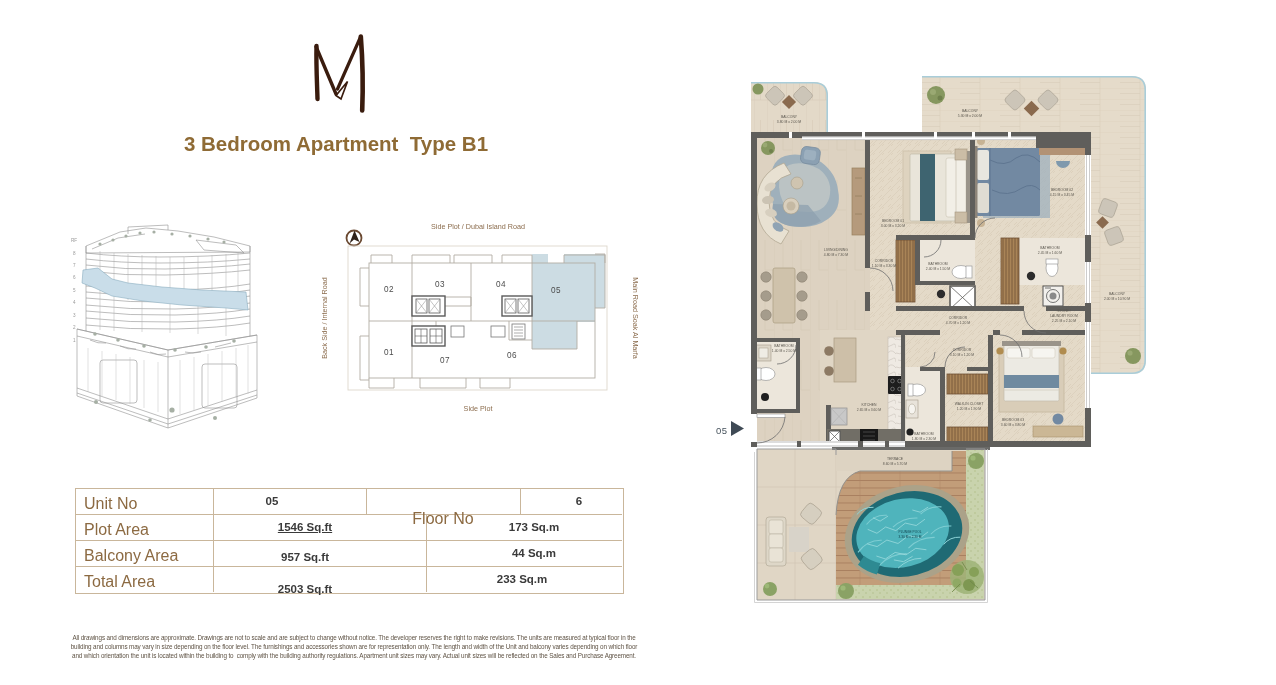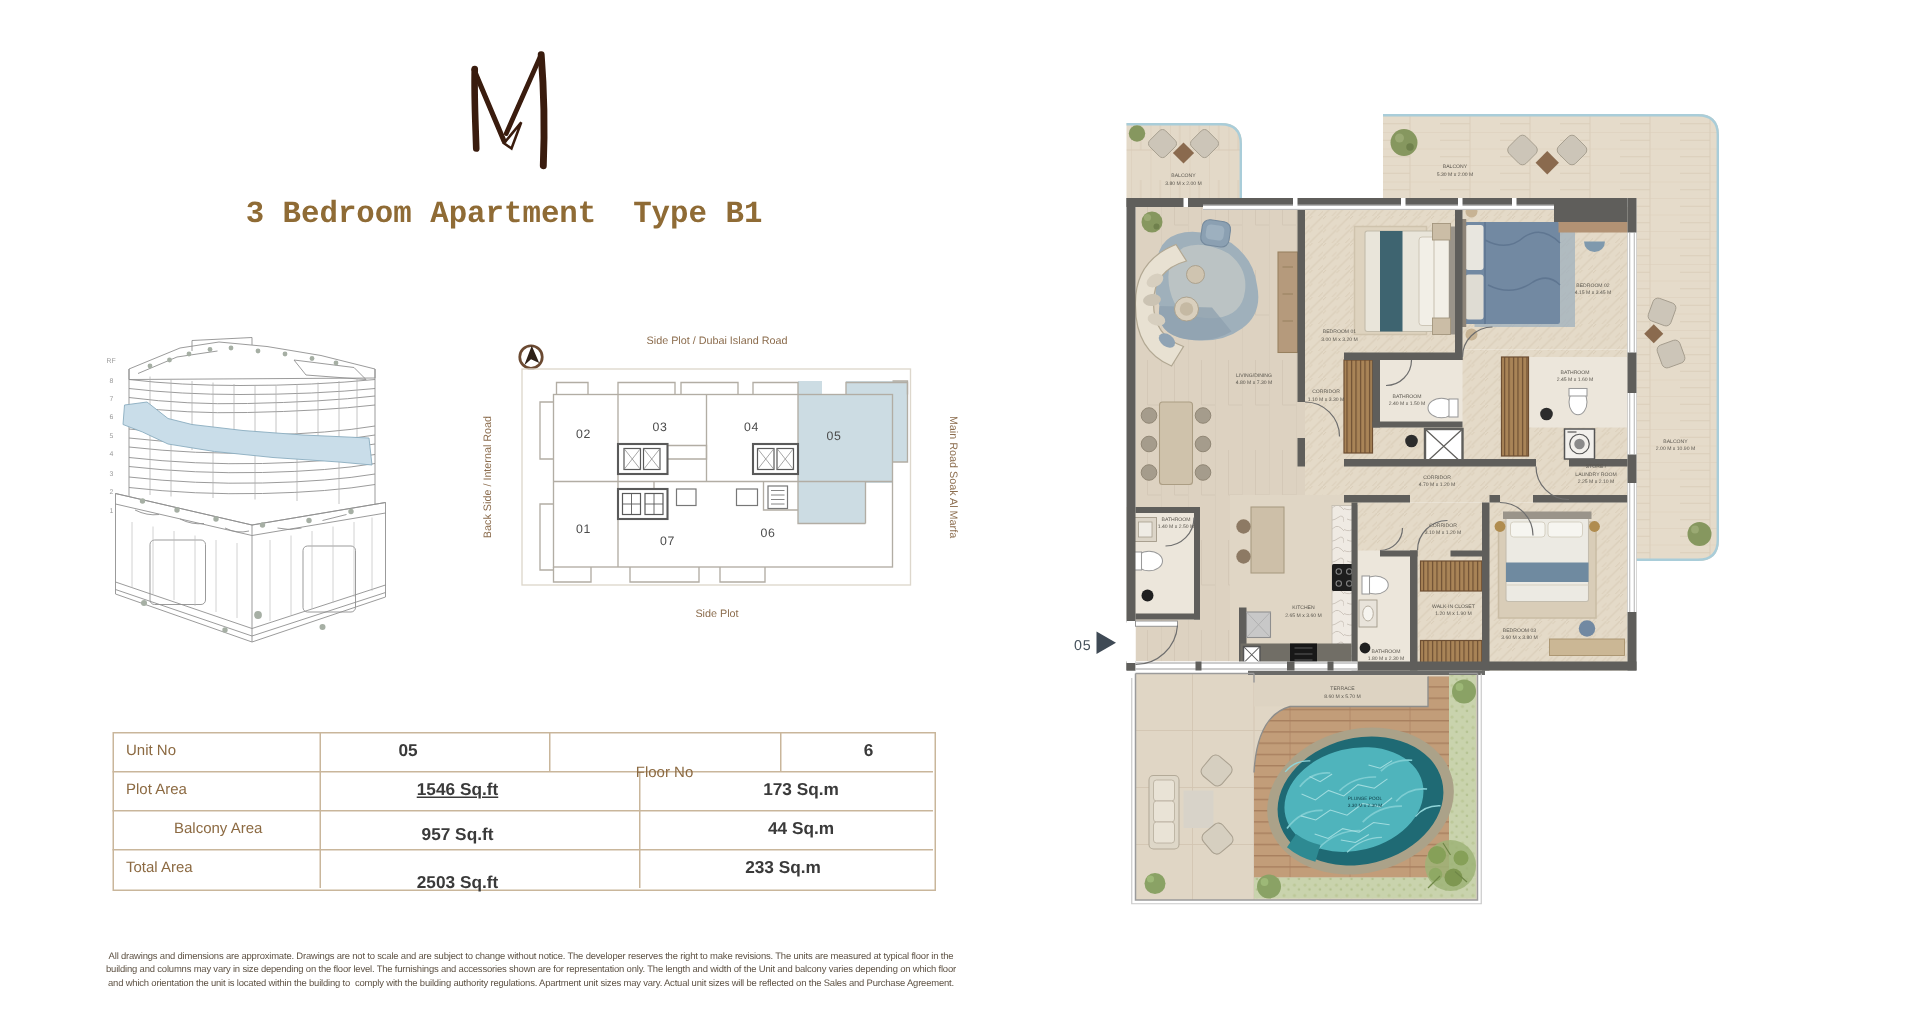--- a/index.html
+++ b/index.html
@@ -1,35 +1,35 @@
 <!DOCTYPE html>
 <html><head>
 <meta charset="utf-8">
 <style>
 html,body{margin:0;padding:0;background:#fff;}
 body{width:1276px;height:685px;position:relative;overflow:hidden;font-family:"Liberation Sans",sans-serif;}
 .abs{position:absolute;}
-.tlab{color:#8c6a42;font-size:10px;}
+.tlab{color:#8c6a42;font-size:16px;}
 .tval{color:#3a3a3a;font-size:11.5px;font-weight:700;}
 .ctr{text-align:center;}
 </style>
 </head>
 <body>
 
 <svg class="abs" style="left:295px;top:25px" width="80" height="95" viewBox="295 25 80 95">
 <g fill="none" stroke="#3a1c0e" stroke-linecap="round">
 <path d="M316.5,46 C316,64 317,82 317.5,99" stroke-width="4.4"></path>
 <path d="M316,46.5 L336,94" stroke-width="3.4"></path>
 <path d="M336,95.5 L347.5,81.5 L341,99 Z" stroke-width="1.7"></path>
 <path d="M337.5,89 L360.5,37" stroke-width="3.2"></path>
 <path d="M360.8,36.5 C362.8,62 363.2,86 362.2,110.5" stroke-width="4.6"></path>
 </g>
 </svg>
 
-<div class="abs" style="left:336px;top:132px;font-size:20.5px;font-weight:700;color:#8f6b35;white-space:nowrap;transform:translateX(-50%);font-family:Liberation Mono, monospace;">3 Bedroom Apartment&nbsp; Type B1</div>
+<div class="abs" style="left:336px;top:132px;font-size:20.5px;font-weight:700;color:#8f6b35;white-space:nowrap;transform:translateX(-50%);">3 Bedroom Apartment&nbsp; Type B1</div>
 
 <svg class="abs" style="left:60px;top:220px" width="220" height="230" viewBox="60 220 220 230">
 <g font-size="4.6" fill="#9a9a9a">
 <text x="71" y="242">RF</text>
       <text x="73" y="255">8</text>
       <text x="73" y="267">7</text>
       <text x="73" y="279">6</text>
       <text x="73" y="292">5</text>
       <text x="73" y="304">4</text>
       <text x="73" y="317">3</text>
@@ -699,21 +699,21 @@
 <div class="abs" style="left:291px;top:0;height:26px;border-left:1px solid #c9b69b;"></div>
 <div class="abs" style="left:445px;top:0;height:26px;border-left:1px solid #c9b69b;"></div>
 <div class="abs" style="left:351px;top:26px;height:78px;border-left:1px solid #c9b69b;"></div>
 <div class="abs tlab" style="left:9px;top:7px;">Unit No</div>
 <div class="abs tval ctr" style="left:147px;top:7px;width:100px;">05</div>
 <div class="abs tlab ctr" style="left:318px;top:22px;width:100px;">Floor No</div>
 <div class="abs tval ctr" style="left:454px;top:7px;width:100px;">6</div>
 <div class="abs tlab" style="left:9px;top:33px;">Plot Area</div>
 <div class="abs tval ctr" style="left:180px;top:33px;width:100px;text-decoration:underline;">1546 Sq.ft</div>
 <div class="abs tval ctr" style="left:409px;top:33px;width:100px;">173 Sq.m</div>
-<div class="abs tlab" style="left:9px;top:59px;margin-left:32px;">Balcony Area</div>
+<div class="abs tlab" style="left:9px;top:59px;">Balcony Area</div>
 <div class="abs tval ctr" style="left:180px;top:63px;width:100px;">957 Sq.ft</div>
 <div class="abs tval ctr" style="left:409px;top:59px;width:100px;">44 Sq.m</div>
 <div class="abs tlab" style="left:9px;top:85px;">Total Area</div>
 <div class="abs tval ctr" style="left:180px;top:95px;width:100px;">2503 Sq.ft</div>
 <div class="abs tval ctr" style="left:397px;top:85px;width:100px;">233 Sq.m</div>
 </div>
 
 <div class="abs" style="left:354px;top:633px;width:0;font-size:6.3px;line-height:9.1px;color:#5e5244;letter-spacing:-0.12px;">
 <div style="position:absolute;white-space:nowrap;transform:translateX(-50%);top:0;">All drawings and dimensions are approximate. Drawings are not to scale and are subject to change without notice. The developer reserves the right to make revisions. The units are measured at typical floor in the</div>
 <div style="position:absolute;white-space:nowrap;transform:translateX(-50%);top:9.1px;">building and columns may vary in size depending on the floor level. The furnishings and accessories shown are for representation only. The length and width of the Unit and balcony varies depending on which floor</div>

